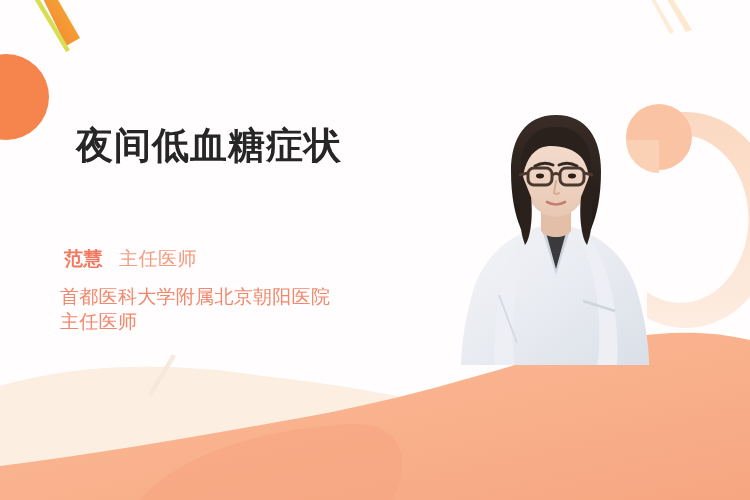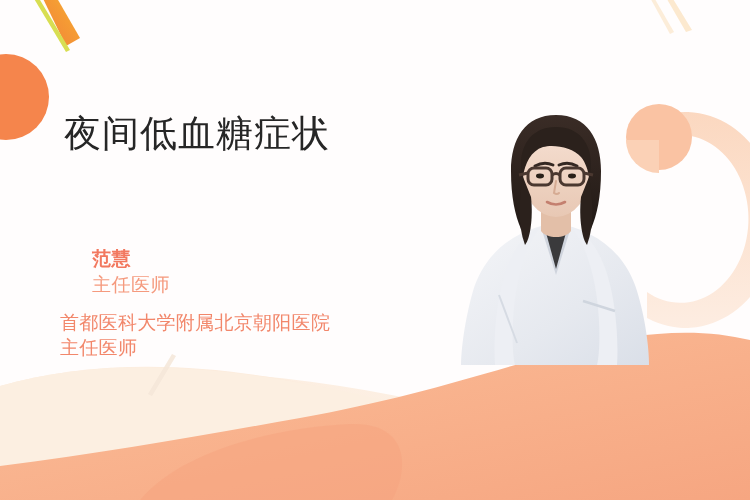--- a/index.html
+++ b/index.html
@@ -28,38 +28,37 @@
   #text-block {
     position: absolute;
     left: 60px;
     top: 108px;
     width: 420px;
     z-index: 40;
   }
   #page-title {
     font-size: 37px;
     line-height: 1.18;
-    font-weight: 400;
+    font-weight: 700;
     color: #262626;
     letter-spacing: 1px;
-    margin: 4px;
+    margin: 16px;
     white-space: nowrap;
   }
   #credit-block {
     position: absolute;
     left: 60px;
     top: 246px;
     z-index: 40;
   }
   #doctor-line {
     display: flex;
     align-items: baseline;
-    margin: 0 0 12px 16px;
+    margin: 0 0 12px 4px;
     white-space: nowrap;
-    flex-direction: column;
   }
   #doctor-name {
     font-size: 19px;
     font-weight: 700;
     color: #f2785f;
     letter-spacing: 0.5px;
   }
   #doctor-title {
     font-size: 19px;
     font-weight: 400;

